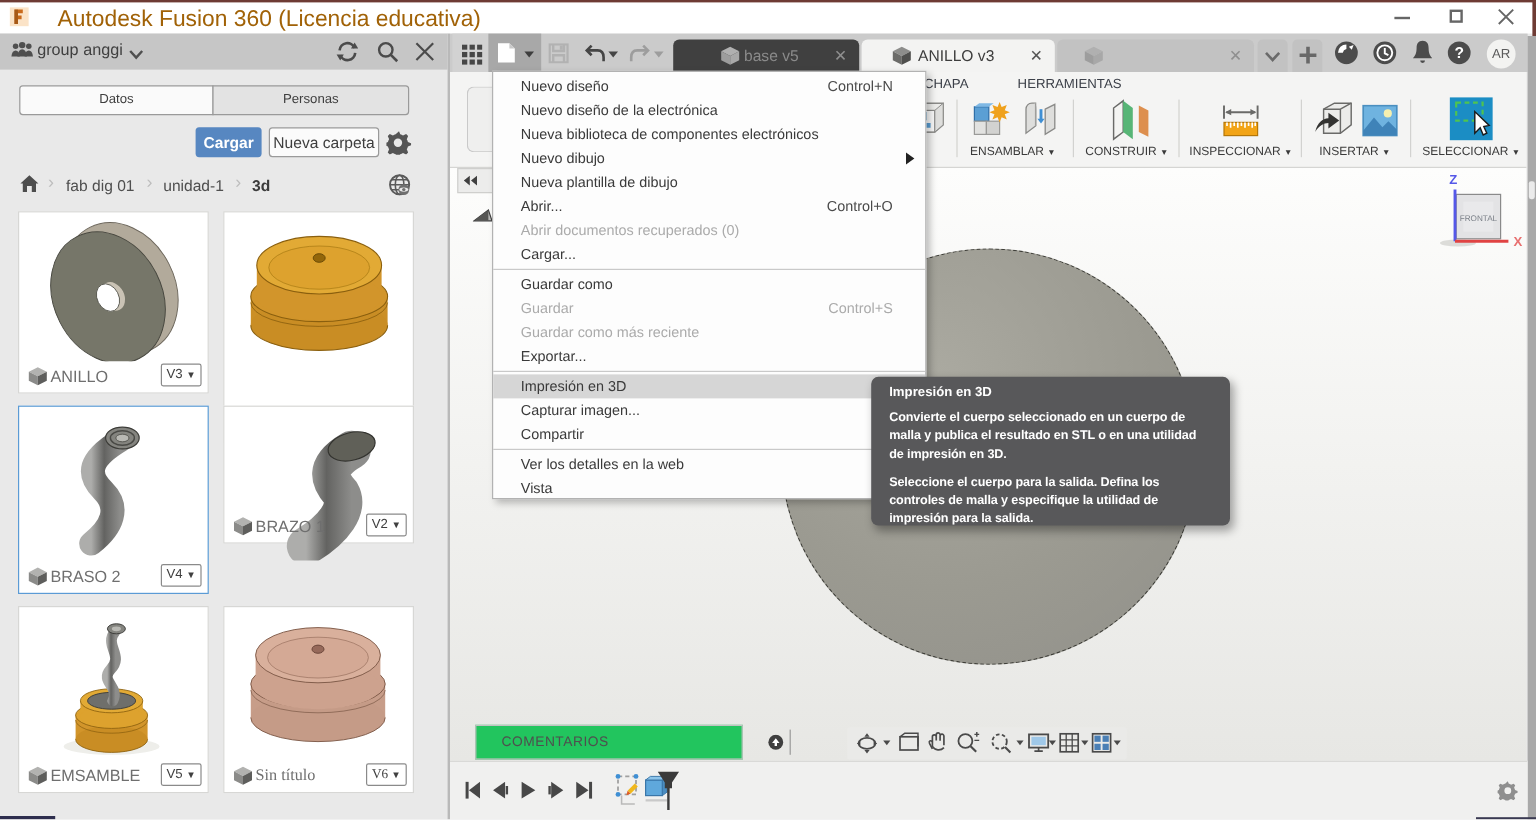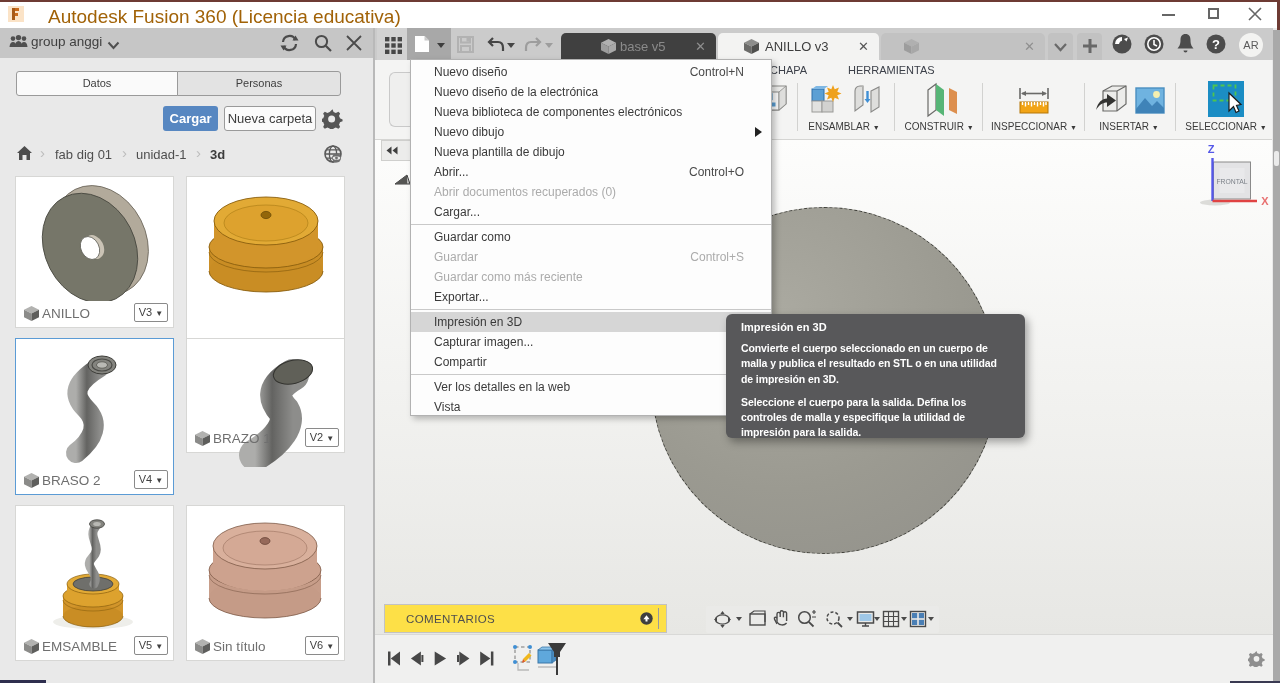--- a/index.html
+++ b/index.html
@@ -29,21 +29,21 @@
 
 #ribbon{left:375px;top:60px;width:897px;height:80px;background:#f4f4f3;border-bottom:1px solid #d5d5d3;box-sizing:border-box;}
 .rtab{position:absolute;font-size:11px;color:#3c4049;}
 .rlabel{position:absolute;font-size:10px;color:#3a3a3a;white-space:nowrap;transform:translateX(-50%);}
 .rsep{position:absolute;width:1px;height:48px;background:#d2d2d0;}
 
 #viewport{left:375px;top:140px;width:897px;height:494px;background:linear-gradient(#fdfdfc,#e7e7e4);}
 #circle{left:651px;top:207px;width:347px;height:347px;border-radius:50%;background:radial-gradient(circle at 38% 30%,#aaa9a0 0%,#9b9a91 55%,#91908a 100%);border:1px dashed #3f3f39;box-sizing:border-box;}
 #rstrip{left:1273px;top:30px;width:7px;height:653px;background:#a9a9a9;}
 
-#combar{left:384px;top:604px;width:283px;height:29px;background:#fde047;border:1px solid #c2c2c2;box-sizing:border-box;font-size:11px;color:#4f4f4f;}
+#combar{left:396px;top:604px;width:223px;height:29px;background:#22c55e;border:1px solid #c2c2c2;box-sizing:border-box;font-size:11px;color:#4f4f4f;}
 #timeline{left:375px;top:634px;width:898px;height:49px;background:#f0f0ef;border-top:1px solid #d9d9d7;box-sizing:border-box;}
 
 #fmenu{left:410px;top:59px;width:362px;height:357px;background:#fdfdfd;border:1px solid #b2b2b2;box-sizing:border-box;box-shadow:3px 3px 6px rgba(0,0,0,0.25);padding-top:2px;}
 .mi{position:relative;height:20px;line-height:20px;font-size:12px;color:#3a3a3a;padding-left:23px;}
 .mi .sc{position:absolute;right:27px;top:0;color:#4a4a4a;}
 .mi .ar{position:absolute;right:9px;top:5px;width:0;height:0;border-left:7px solid #222;border-top:5px solid transparent;border-bottom:5px solid transparent;}
 .mi.dis{color:#ababab;}
 .mi.dis .sc{color:#ababab;}
 .msep{height:5px;position:relative;}
 .msep div{position:absolute;left:0;right:0;top:2px;height:1px;background:#c9c9c9;}
@@ -244,21 +244,21 @@
       <ellipse cx="81" cy="18" rx="3.8" ry="2" fill="#b9b9b4"></ellipse>
     </svg>
     <span class="nm">EMSAMBLE</span><span class="chip">V5 <span style="font-size:8px">▼</span></span>
     <svg style="position:absolute;left:7px;bottom:5px" width="17" height="17" viewBox="0 0 17 17">
       <path d="M8.5 1 L16 4.8 L8.5 8.6 L1 4.8 Z" fill="#b2b2b0"></path>
       <path d="M1 4.8 L8.5 8.6 L8.5 16 L1 12.2 Z" fill="#8b8b89"></path>
       <path d="M16 4.8 L8.5 8.6 L8.5 16 L16 12.2 Z" fill="#5e5e5c"></path>
     </svg>
   </div>
 
-  <div class="card" style="left:186px;top:505px;height:156px;">
+  <div class="card" style="left:186px;top:505px;height:156px;font-family:Liberation Serif, serif;">
     <svg width="157" height="128" viewBox="0 0 157 128">
       <defs>
         <clipPath id="sl1">
             <rect x="0" y="92" width="157" height="36"></rect>
           </clipPath>
         <clipPath id="sl2">
             <rect x="0" y="69" width="157" height="36"></rect>
           </clipPath>
       </defs>
       <rect x="22" y="64" width="112" height="28" fill="#c79d89"></rect>

